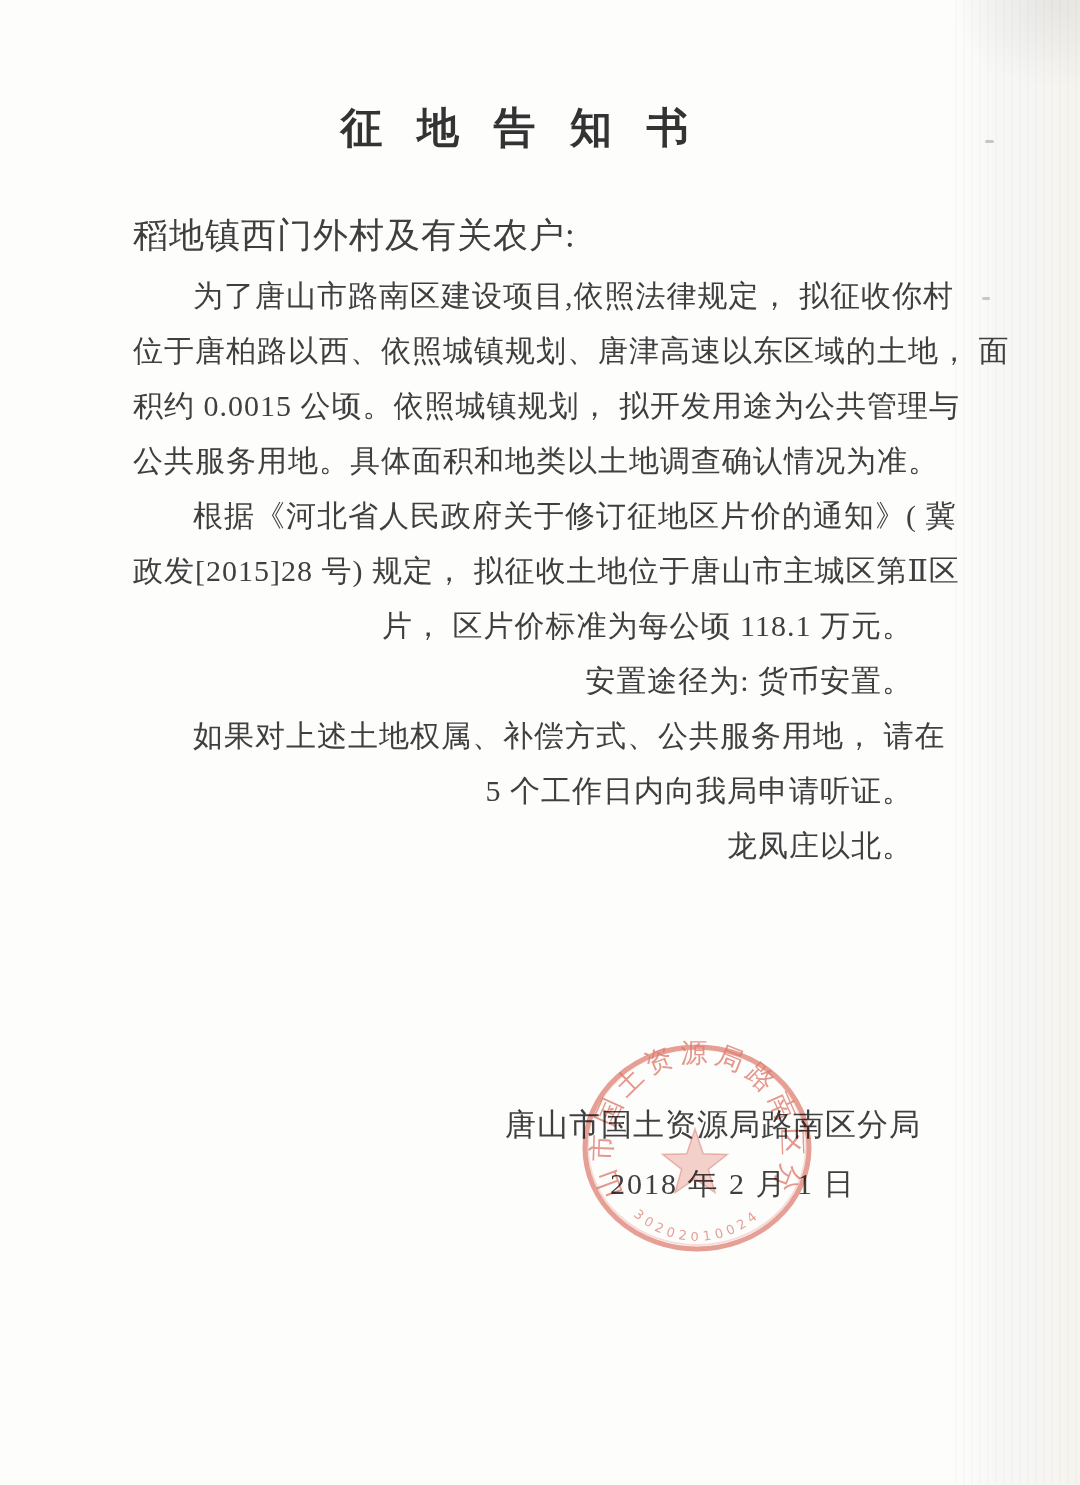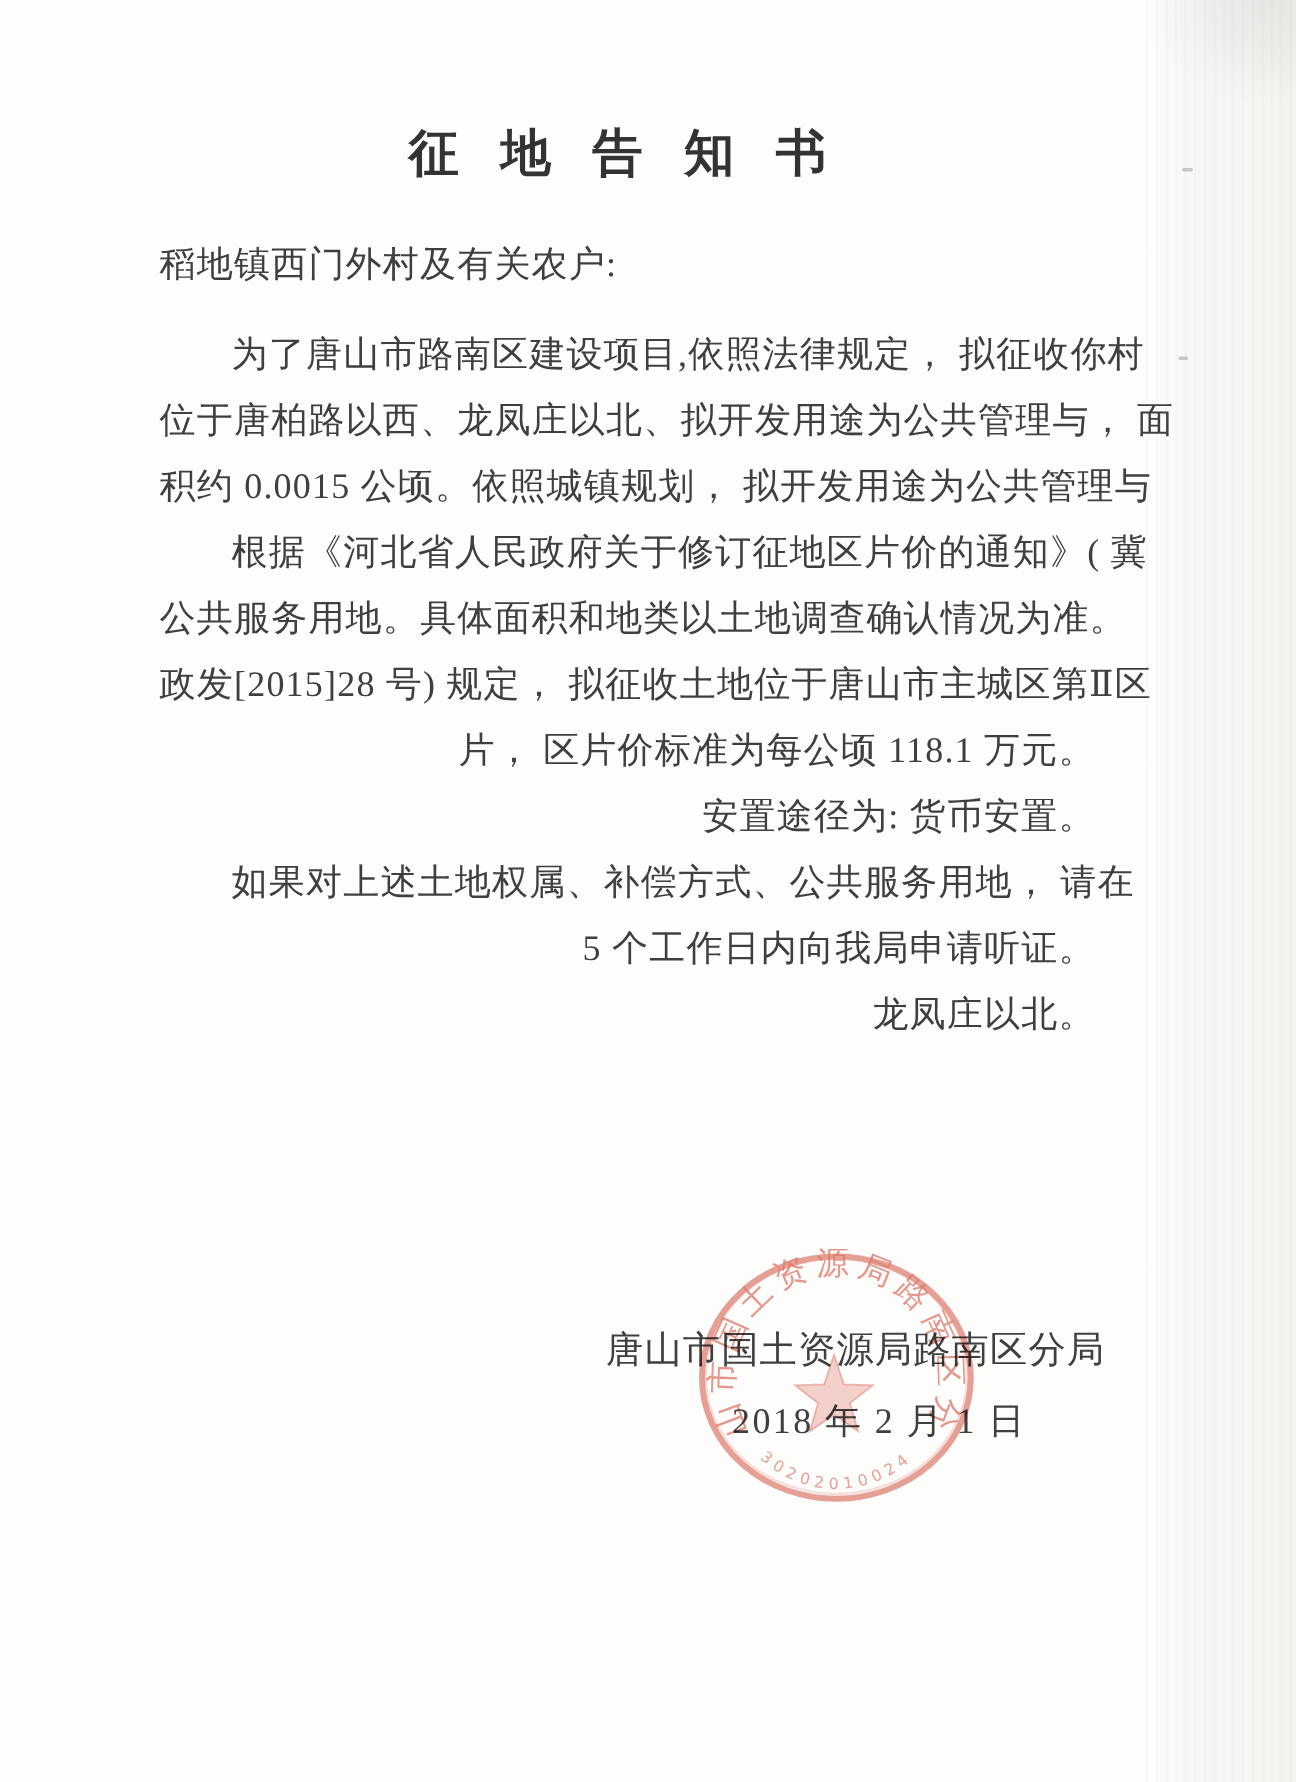--- a/index.html
+++ b/index.html
@@ -44,22 +44,22 @@
     width: 775px;
     text-align: center;
     font-size: 42px;
     font-weight: 600;
     letter-spacing: 12px;
     color: #333333;
     white-space: nowrap;
   }
   .salutation {
     position: absolute;
-    left: 133px; top: 200px;
-    font-size: 30px;
+    left: 133px; top: 212px;
+    font-size: 35px;
     letter-spacing: 1px;
     white-space: nowrap;
   }
   .body-lines {
     position: absolute;
     left: 133px; top: 268px;
     width: 780px;
     text-align: right;
   }
   .line {
@@ -106,24 +106,24 @@
   <div class="scan-smudge-top"></div>
   <div class="speck speck-1"></div>
   <div class="speck speck-2"></div>
 
   <div class="doc-title">征 地 告 知 书</div>
 
   <div class="salutation">稻地镇西门外村及有关农户:</div>
 
   <div class="body-lines">
     <div class="line indent">为了唐山市路南区建设项目,依照法律规定， 拟征收你村</div>
-    <div class="line">位于唐柏路以西、龙凤庄以北、拟开发用途为公共管理与， 面</div>
+    <div class="line">位于唐柏路以西、依照城镇规划、唐津高速以东区域的土地， 面</div>
     <div class="line">积约 0.0015 公顷。依照城镇规划， 拟开发用途为公共管理与</div>
+    <div class="line">公共服务用地。具体面积和地类以土地调查确认情况为准。</div>
     <div class="line indent">根据《河北省人民政府关于修订征地区片价的通知》( 冀</div>
-    <div class="line">公共服务用地。具体面积和地类以土地调查确认情况为准。</div>
     <div class="line">政发[2015]28 号) 规定， 拟征收土地位于唐山市主城区第Ⅱ区</div>
     <div class="line">片， 区片价标准为每公顷 118.1 万元。</div>
     <div class="line indent">安置途径为: 货币安置。</div>
     <div class="line indent">如果对上述土地权属、补偿方式、公共服务用地， 请在</div>
     <div class="line">5 个工作日内向我局申请听证。</div>
     <div class="line indent">龙凤庄以北。</div>
   </div>
 
   <div class="signature">唐山市国土资源局路南区分局</div>
 

